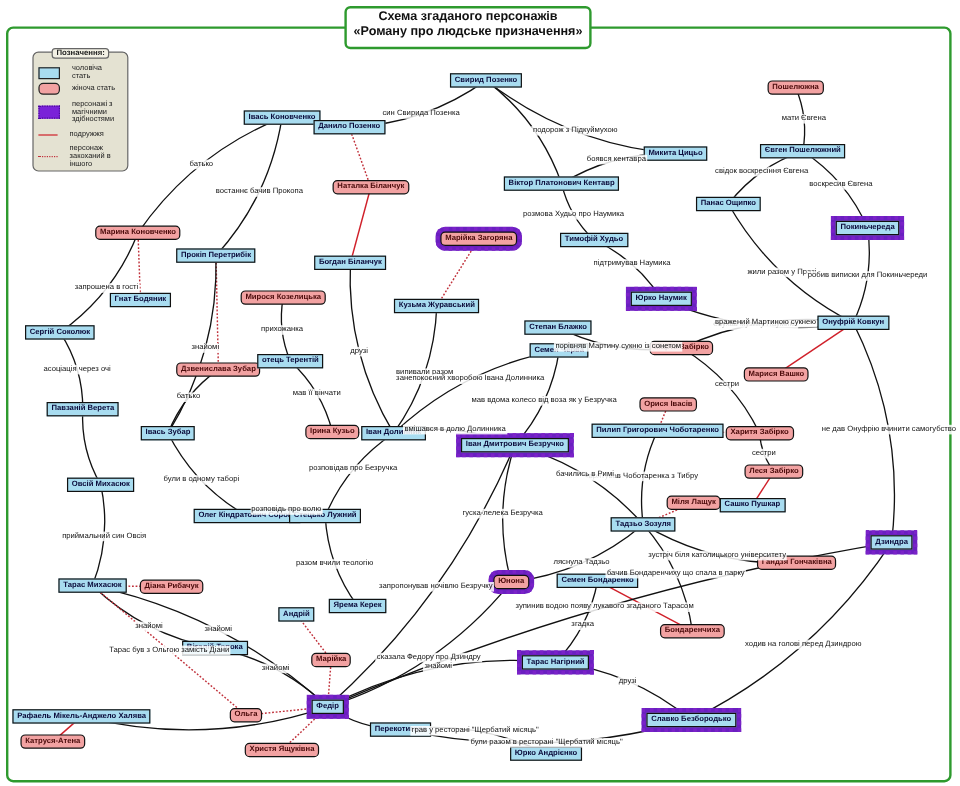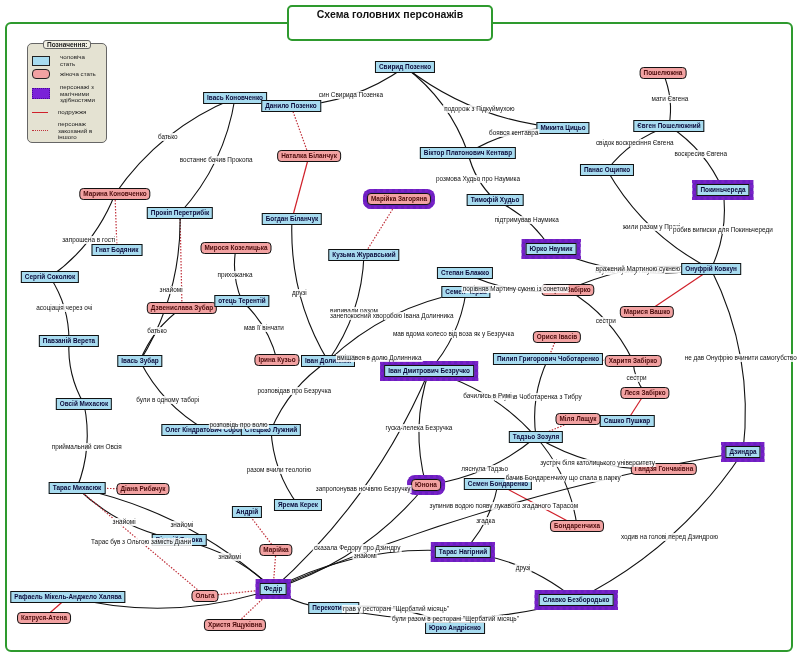--- a/index.html
+++ b/index.html
@@ -19,21 +19,22 @@
   .node.female{background:#f2a2a2;border-radius:4px;color:#4a0a0a;}
   .node.magic{outline:3px dotted #7a22c8;outline-offset:1px;box-shadow:0 0 0 4px #6a1fc0;}
   .elabel{position:absolute;transform:translate(-50%,-50%);font-size:6.4px;color:#111;white-space:nowrap;background:rgba(255,255,255,0.85);line-height:8px;padding:0 1px;}
 </style>
 </head>
 <body>
 
 <div id="frame"></div>
 
 <div id="title">
-  <div>Схема головних персонажів</div>
+  <div>Схема згаданого персонажів</div>
+  <div>«Роману про людське призначення»</div>
 </div>
 
 <svg id="graph" width="800" height="655" xmlns="http://www.w3.org/2000/svg">
     <path d="M405,67 Q353.85,103.6 291,106" fill="none" stroke="#111111" stroke-width="1.1"></path>
     <path d="M405,67 Q474.85,121.2 563,128" fill="none" stroke="#111111" stroke-width="1.1"></path>
     <path d="M405,67 Q449.4,100.55 468,153" fill="none" stroke="#111111" stroke-width="1.1"></path>
     <path d="M563,128 Q511.75,126.25 468,153" fill="none" stroke="#111111" stroke-width="1.1"></path>
     <path d="M663,73 Q673.95,98.6 669,126" fill="none" stroke="#111111" stroke-width="1.1"></path>
     <path d="M669,126 Q631.4,138.7 607,170" fill="none" stroke="#111111" stroke-width="1.1"></path>
     <path d="M669,126 Q705.6,149.9 723,190" fill="none" stroke="#111111" stroke-width="1.1"></path>

